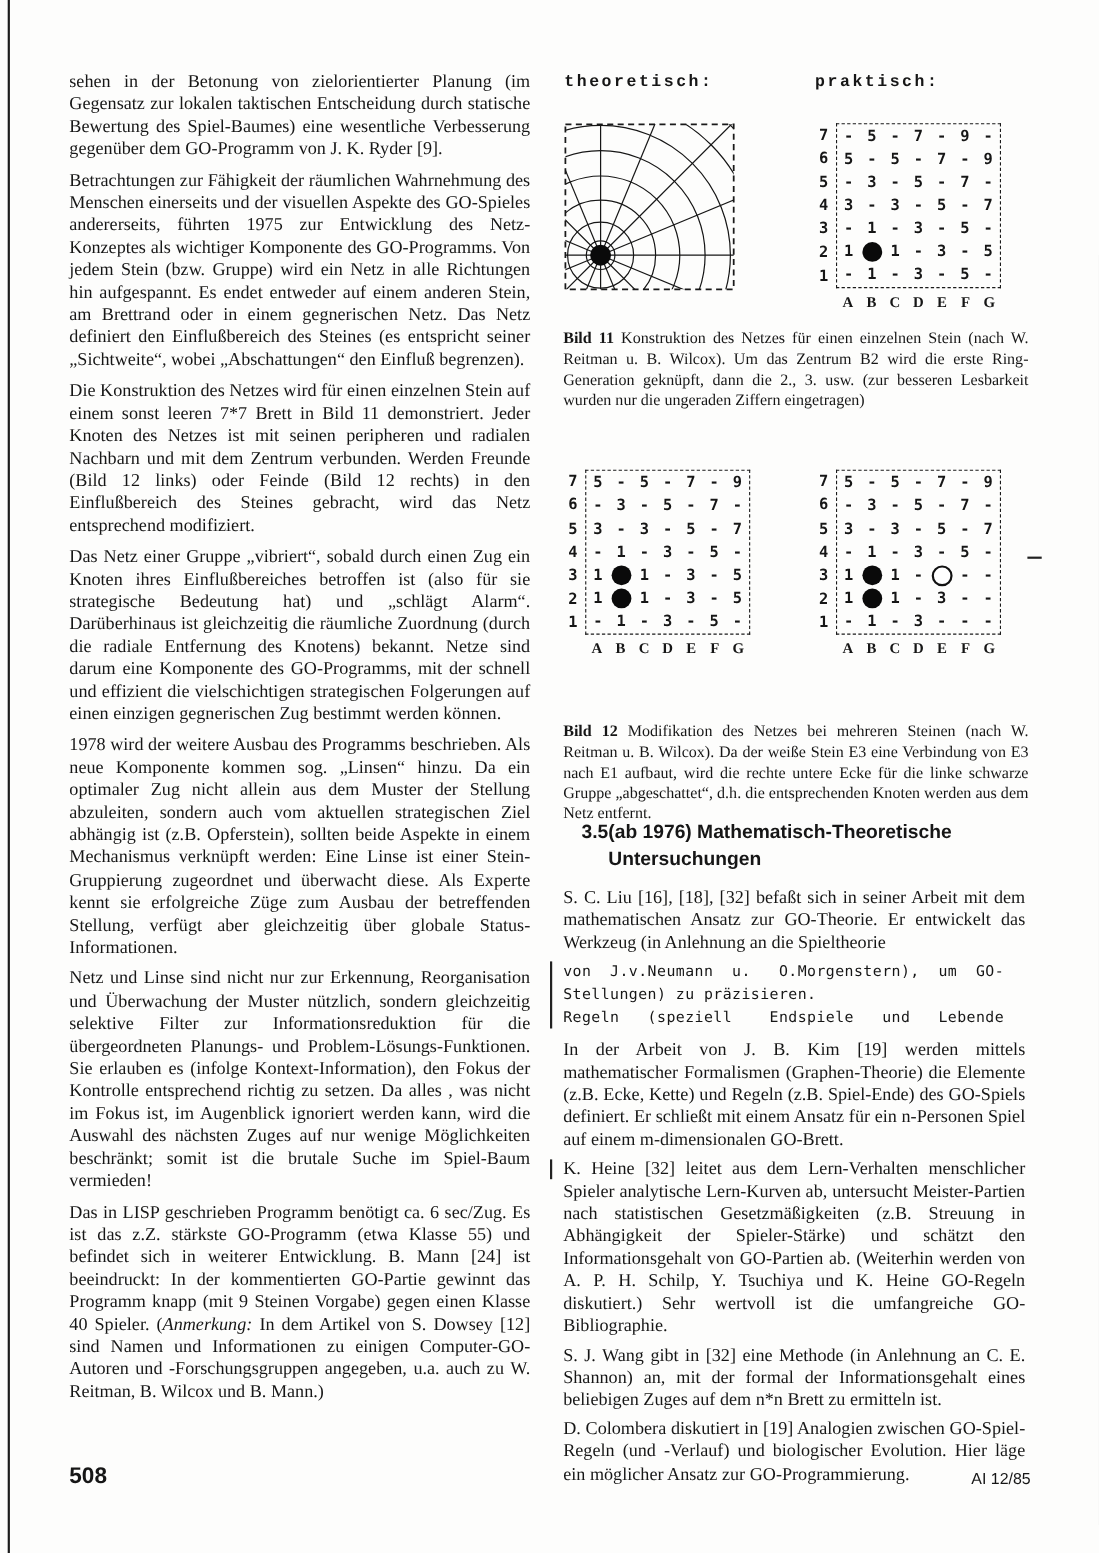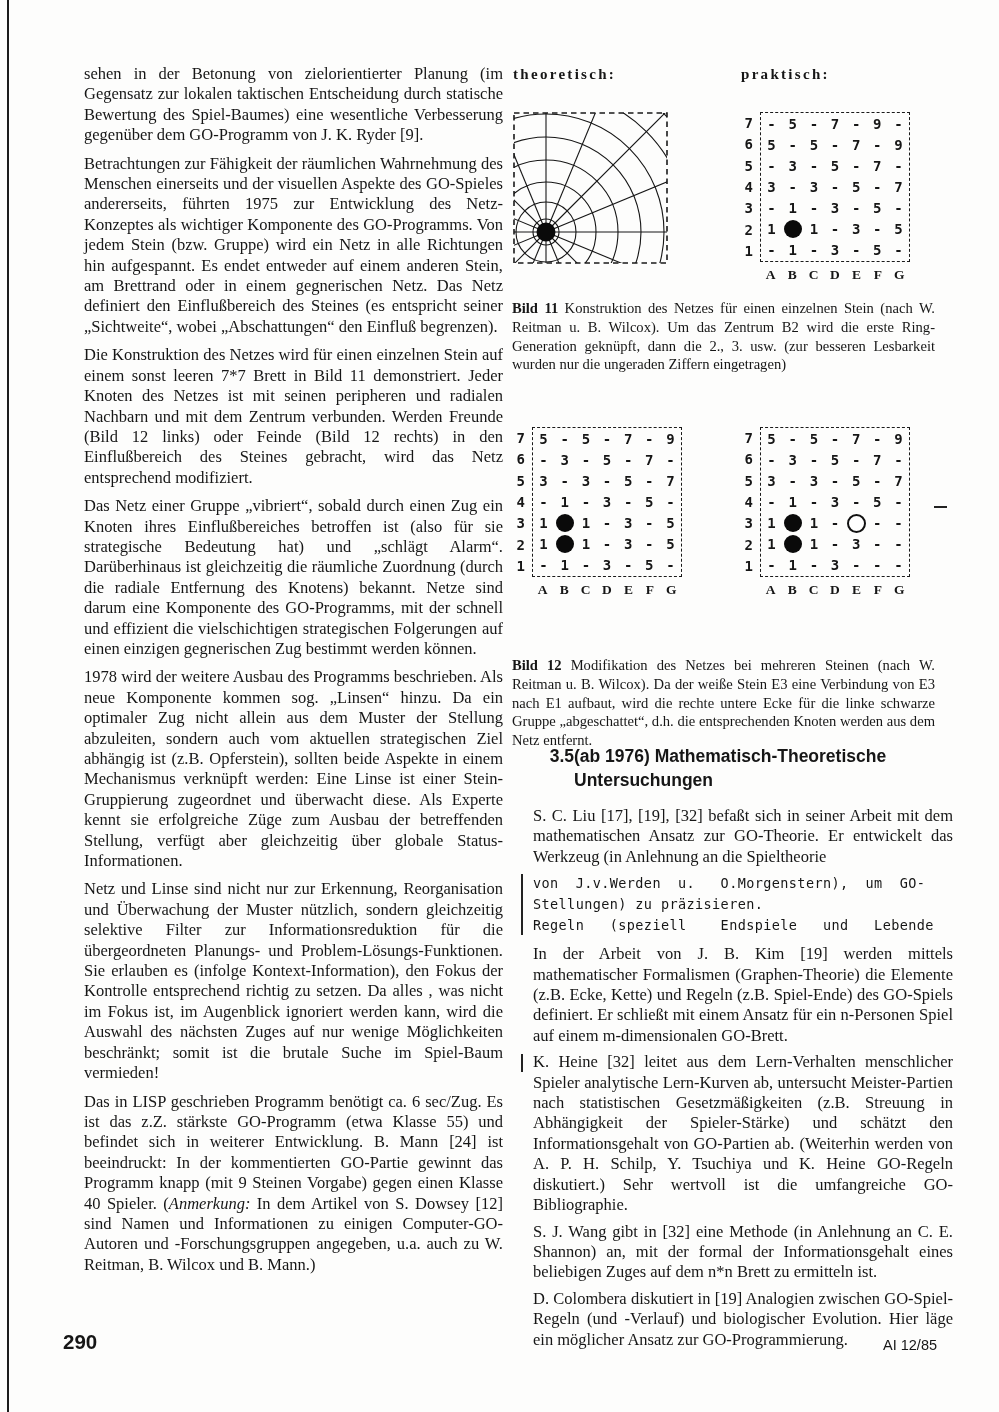--- a/index.html
+++ b/index.html
@@ -4,21 +4,21 @@
 <style>
   html,body{margin:0;padding:0;background:#e8e8e6;}
   .page{
     position:relative;width:999px;height:1412px;margin:0 auto;
     background:#fdfdfc;color:#161616;overflow:hidden;
     font-family:"Liberation Serif", serif;
   }
   .gutter{position:absolute;left:7px;top:0;bottom:0;width:2px;background:#1c1c1c;}
 
   
-  .col{position:absolute;text-align:justify;hyphens:auto;margin-left:21px;}
+  .col{position:absolute;text-align:justify;hyphens:auto;}
   .col p{margin:0 0 8px 0;font-size:16.5px;line-height:20.4px;}
   .left-col{left:63px;top:64px;width:419px;}
   .right-col{left:512px;top:744px;width:420px;}
   .right-col p{margin:0 0 6px 0;}
   .ital{font-style:italic;}
 
   
   .sec-head{display:flex;font-family:"Liberation Sans",sans-serif;font-weight:bold;
     font-size:17.5px;line-height:24px;margin:0 0 14px 0;text-align:left;}
   .sec-num{width:41px;flex:none;text-align:right;}
@@ -26,21 +26,21 @@
   
   .typew{position:relative;margin:2px 0 8px 0;}
   .typew .tline{font-family:"DejaVu Sans Mono",monospace;font-size:13.5px;
     line-height:21px;white-space:pre;letter-spacing:.4px;}
   .vrule{position:absolute;background:#222;width:2px;}
   .typew .vrule{left:-12px;top:1px;bottom:1px;}
   .tickwrap{position:relative;}
   .tickwrap .vrule{left:-12px;top:2px;height:18px;}
 
   
-  .fig-label{position:absolute;font-family:Liberation Serif, serif;
+  .fig-label{position:absolute;font-family:Liberation Mono, monospace;
     font-weight:bold;font-size:15px;letter-spacing:2.3px;}
   .caption{position:absolute;width:423px;font-size:14.6px;line-height:18.8px;
     text-align:justify;}
   .caption b{font-weight:bold;}
 
   
   .go-grid{position:absolute;}
   .go-grid .top{display:flex;}
   .row-labels{display:flex;flex-direction:column;width:16px;margin-right:7px;height:150px;}
   .row-label{flex:1;display:flex;align-items:center;justify-content:flex-end;
@@ -359,32 +359,32 @@
   <div class="caption" style="left:512px;top:656px;"><b>Bild 12</b><span> Modifikation des Netzes bei mehreren Steinen (nach W. Reitman u. B. Wilcox). Da der weiße Stein E3 eine Verbindung von E3 nach E1 aufbaut, wird die rechte untere Ecke für die linke schwarze Gruppe „abgeschattet“, d.h. die entsprechenden Knoten werden aus dem Netz entfernt.</span></div>
 
   <div class="col right-col">
     <div class="sec-head">
       <div class="sec-num">3.5</div>
       <div>
         <div>(ab 1976) Mathematisch-Theoretische</div>
         <div>Untersuchungen</div>
       </div>
     </div>
-    <p>S. C. Liu [17], [19], [32] befaßt sich in seiner Arbeit mit dem mathematischen Ansatz zur GO-Theorie. Er entwickelt das Werkzeug (in Anlehnung an die Spieltheorie</p>
+    <p>S. C. Liu [16], [18], [32] befaßt sich in seiner Arbeit mit dem mathematischen Ansatz zur GO-Theorie. Er entwickelt das Werkzeug (in Anlehnung an die Spieltheorie</p>
     <div class="typew">
       <div class="vrule"></div>
-      <div class="tline">von  J.v.Werden  u.   O.Morgenstern),  um  GO-</div>
+      <div class="tline">von  J.v.Neumann  u.   O.Morgenstern),  um  GO-</div>
       <div class="tline">Stellungen) zu präzisieren.</div>
       <div class="tline">Regeln   (speziell    Endspiele   und   Lebende</div>
     </div>
     <p>In der Arbeit von J. B. Kim [19] werden mittels mathematischer Formalismen (Graphen-Theorie) die Elemente (z.B. Ecke, Kette) und Regeln (z.B. Spiel-Ende) des GO-Spiels definiert. Er schließt mit einem Ansatz für ein n-Personen Spiel auf einem m-dimensionalen GO-Brett.</p>
     <div class="tickwrap">
       <div class="vrule"></div>
       <p>K. Heine [32] leitet aus dem Lern-Verhalten menschlicher Spieler analytische Lern-Kurven ab, untersucht Meister-Partien nach statistischen Gesetzmäßigkeiten (z.B. Streuung in Abhängigkeit der Spieler-Stärke) und schätzt den Informationsgehalt von GO-Partien ab. (Weiterhin werden von A. P. H. Schilp, Y. Tsuchiya und K. Heine GO-Regeln diskutiert.) Sehr wertvoll ist die umfangreiche GO-Bibliographie.</p>
     </div>
     <p>S. J. Wang gibt in [32] eine Methode (in Anlehnung an C. E. Shannon) an, mit der formal der Informationsgehalt eines beliebigen Zuges auf dem n*n Brett zu ermitteln ist.</p>
     <p>D. Colombera diskutiert in [19] Analogien zwischen GO-Spiel-Regeln (und -Verlauf) und biologischer Evolution. Hier läge ein möglicher Ansatz zur GO-Programmierung.</p>
   </div>
 
-  <div class="footer-num">290</div>
+  <div class="footer-num">508</div>
   <div class="footer-journal">AI 12/85</div>
 
 </div>
 
 </body></html>

